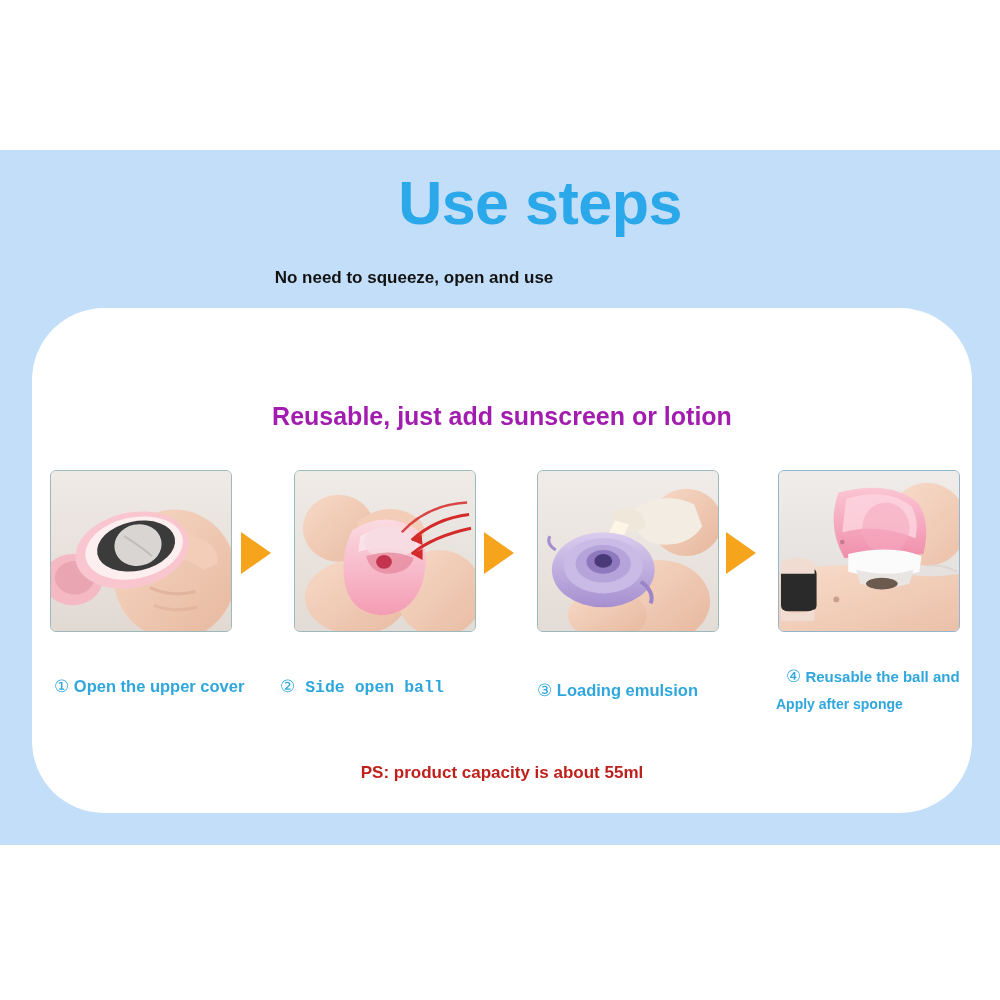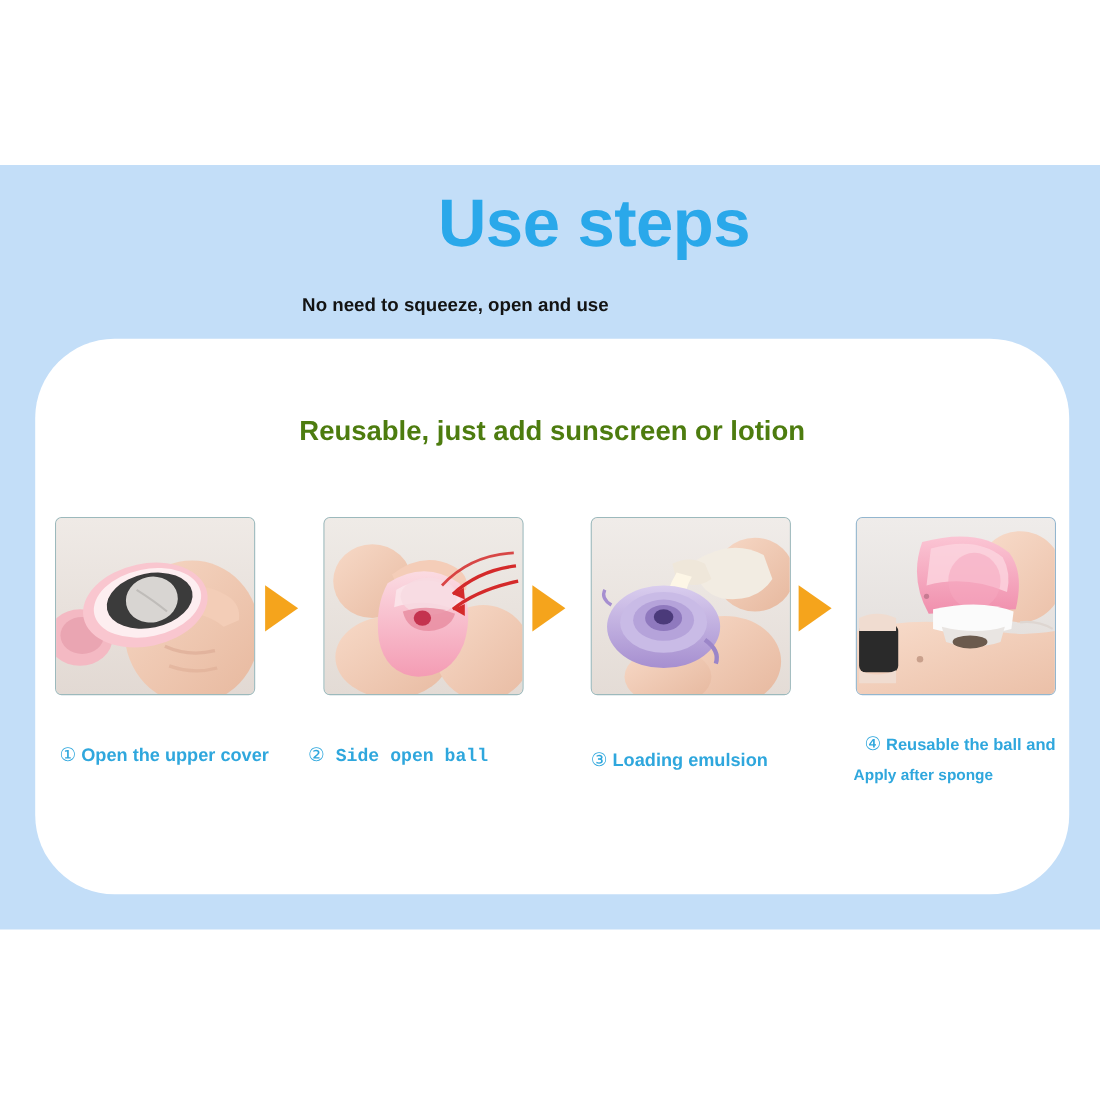--- a/index.html
+++ b/index.html
@@ -61,26 +61,26 @@
     left: 32px;
     top: 308px;
     width: 940px;
     height: 505px;
     background: #ffffff;
     border-radius: 72px;
   }
   .card-heading {
     position: absolute;
     left: 0;
-    top: 70px;
+    top: 94px;
     width: 940px;
     text-align: center;
     font-size: 25px;
     font-weight: bold;
-    color: #4d7c0f;
+    color: #a21caf;
   }
 
   
   .steps {
     position: absolute;
     left: 0;
     top: 162px;
     width: 940px;
     height: 175px;
   }
@@ -327,15 +327,16 @@
     <div class="caption cap3">
       <span class="num">③</span>
       <span>Loading emulsion</span>
     </div>
     <div class="caption cap4">
       <span class="num">④</span>
       <span>Reusable the ball and</span>
     </div>
     <div class="caption cap4b">Apply after sponge</div>
 
+    <div class="ps-note">PS: product capacity is about 55ml</div>
 
   </div>
 </div>
 
 </body></html>

